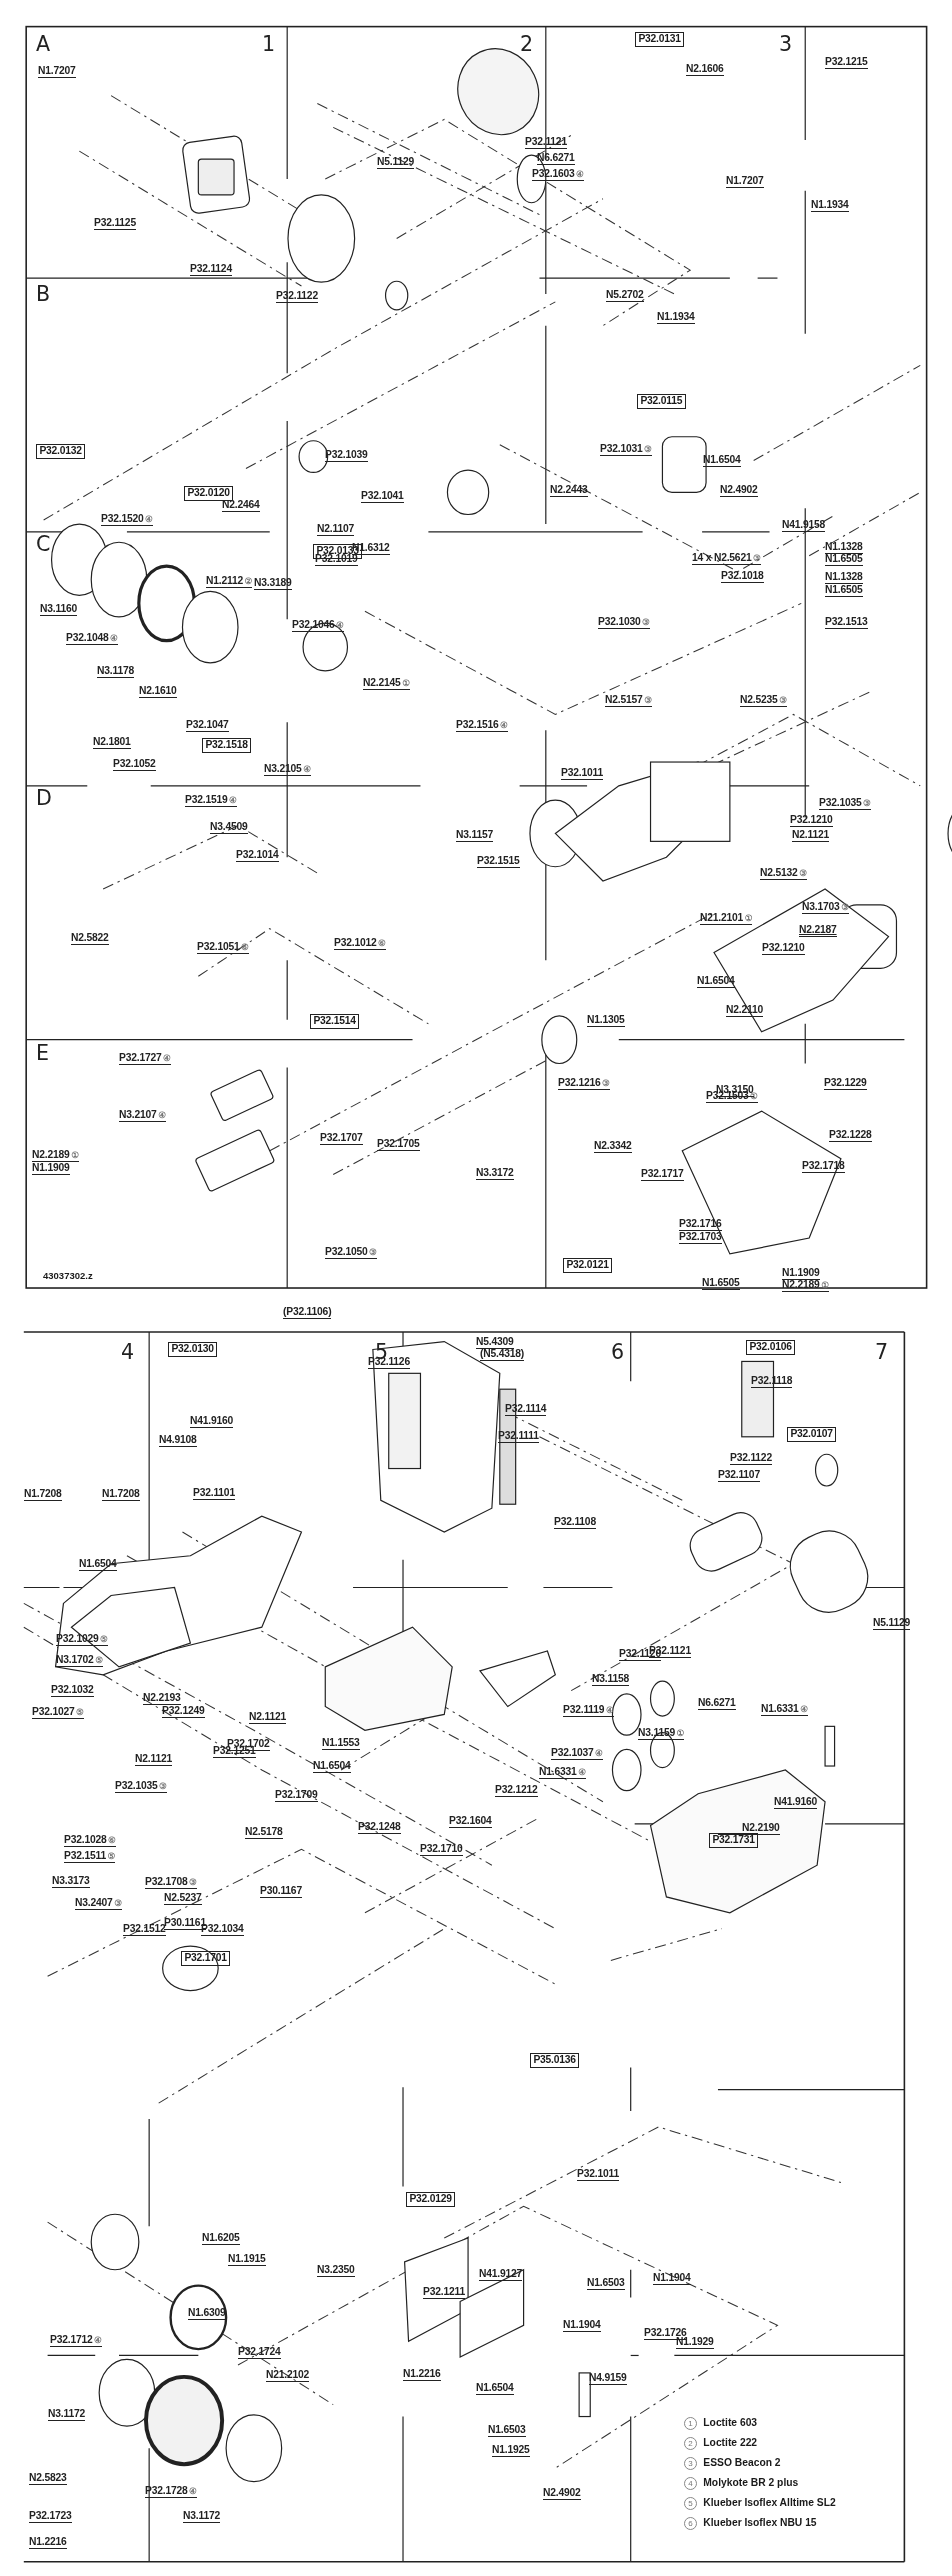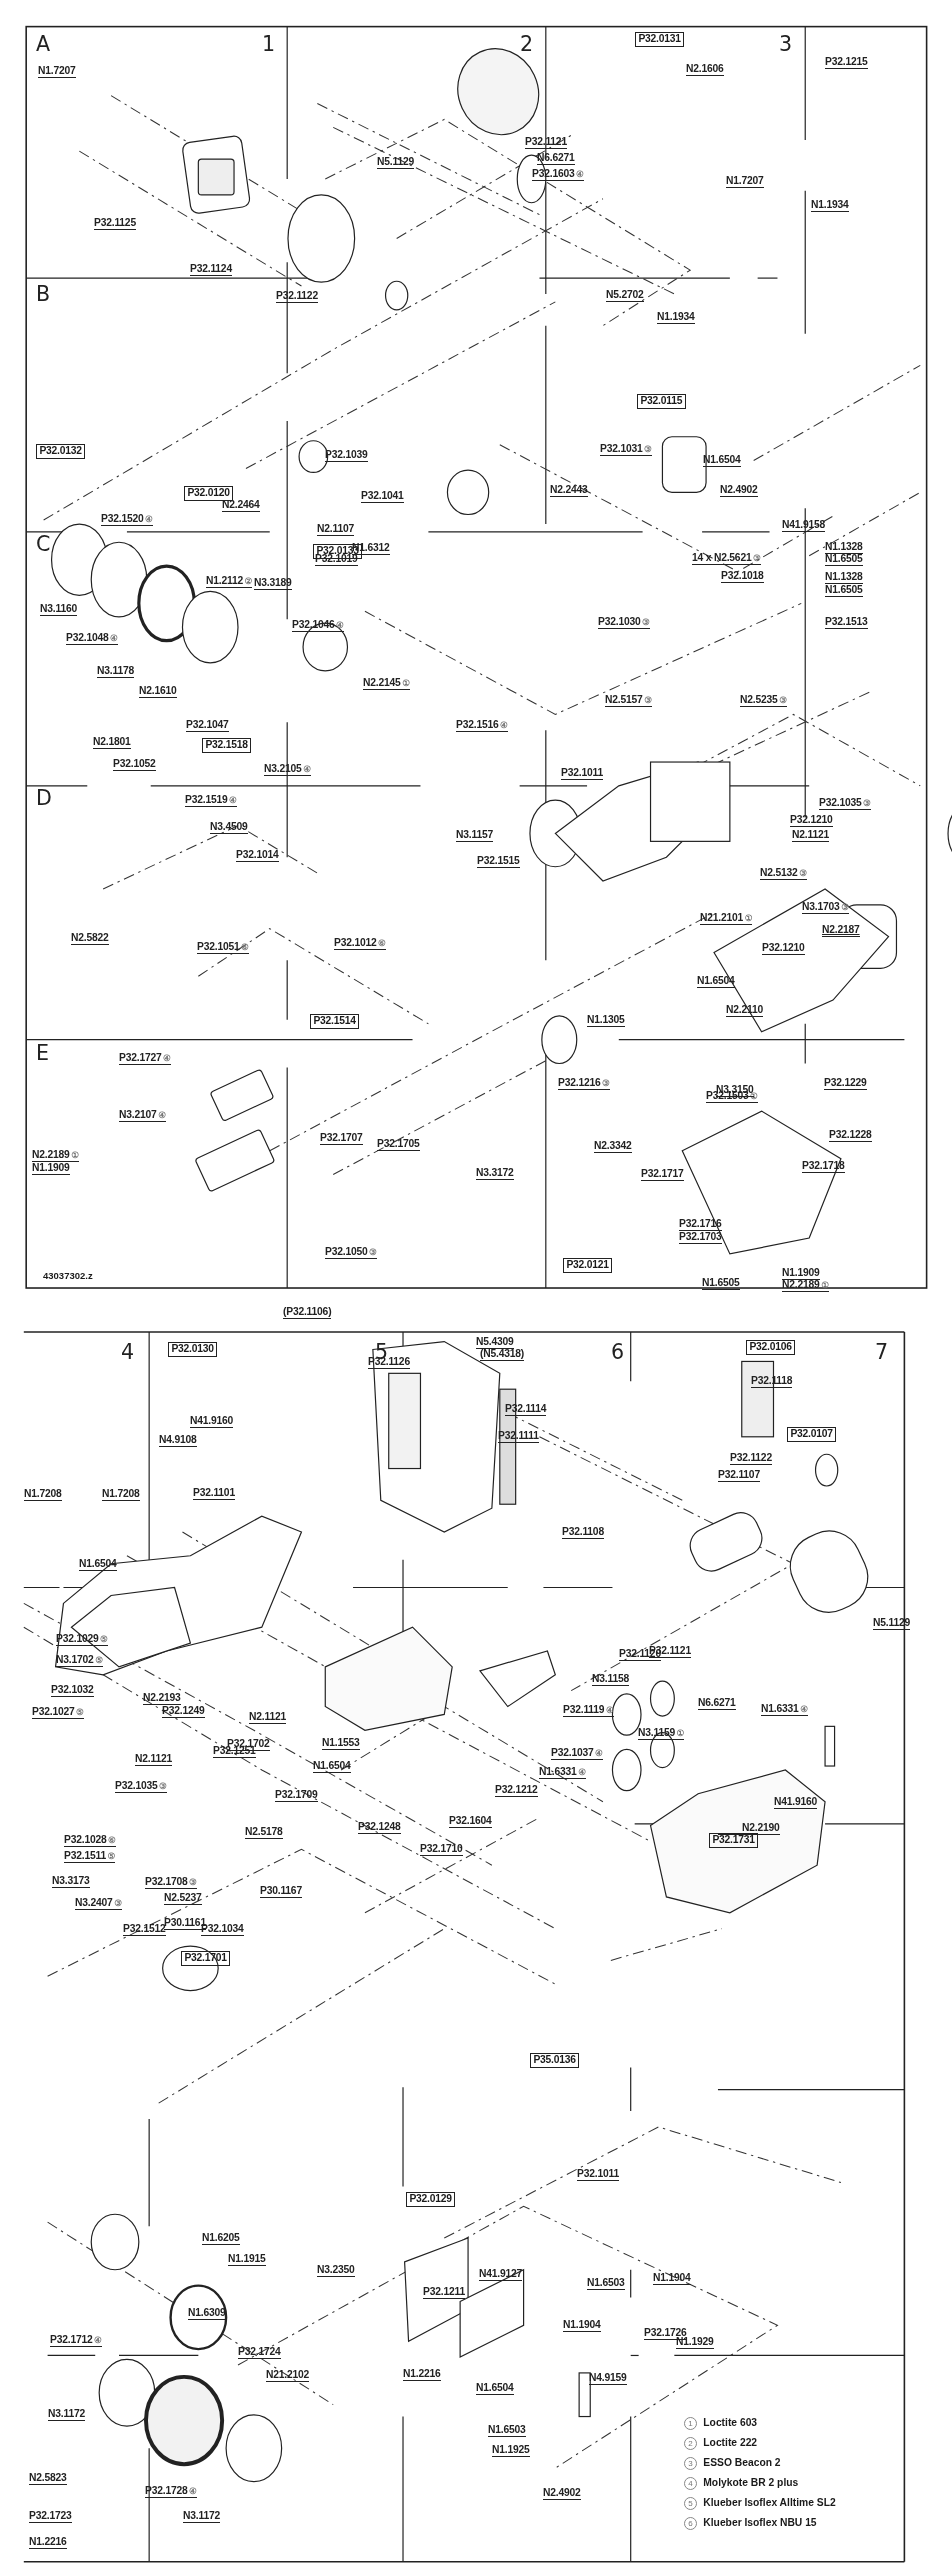--- a/index.html
+++ b/index.html
@@ -164,21 +164,21 @@
       <span class="lbl" style="left: 334px; top: 937px;">P32.1012<span class="lub">⑥</span></span>
       <span class="lbl" style="left: 561px; top: 767px;">P32.1011</span>
       <span class="lbl" style="left: 456px; top: 829px;">N3.1157</span>
       <span class="lbl" style="left: 477px; top: 855px;">P32.1515</span>
       <span class="lbl" style="left: 819px; top: 797px;">P32.1035<span class="lub">③</span></span>
       <span class="lbl" style="left: 790px; top: 814px;">P32.1210</span>
       <span class="lbl" style="left: 792px; top: 829px;">N2.1121</span>
       <span class="lbl" style="left: 760px; top: 867px;">N2.5132<span class="lub">③</span></span>
       <span class="lbl" style="left: 802px; top: 901px;">N3.1703<span class="lub">③</span></span>
       <span class="lbl" style="left: 700px; top: 912px;">N21.2101<span class="lub">①</span></span>
-      <span class="lbl" style="left: 822px; top: 924px; text-decoration: underline;">N2.2187</span>
+      <span class="lbl" style="left: 799px; top: 924px; text-decoration: underline;">N2.2187</span>
       <span class="lbl" style="left: 762px; top: 942px;">P32.1210</span>
       <span class="lbl" style="left: 697px; top: 975px;">N1.6504</span>
       <span class="lbl" style="left: 587px; top: 1014px;">N1.1305</span>
       <span class="lbl" style="left: 726px; top: 1004px;">N2.2110</span>
       <span class="lbl" style="left: 119px; top: 1052px;">P32.1727<span class="lub">④</span></span>
       <span class="lbl" style="left: 119px; top: 1109px;">N3.2107<span class="lub">④</span></span>
       <span class="lbl" style="left: 320px; top: 1132px;">P32.1707</span>
       <span class="lbl" style="left: 377px; top: 1138px;">P32.1705</span>
       <span class="lbl" style="left: 476px; top: 1167px;">N3.3172</span>
       <span class="lbl" style="left: 325px; top: 1246px;">P32.1050<span class="lub">③</span></span>
@@ -287,21 +287,21 @@
       <span class="lbl" style="left: 190px; top: 121px;">N41.9160</span>
       <span class="lbl" style="left: 159px; top: 140px;">N4.9108</span>
       <span class="lbl" style="left: 24px; top: 194px;">N1.7208</span>
       <span class="lbl" style="left: 193px; top: 193px;">P32.1101</span>
       <span class="lbl" style="left: 102px; top: 194px;">N1.7208</span>
       <span class="lbl" style="left: 79px; top: 264px;">N1.6504</span>
       <span class="lbl" style="left: 476px; top: 42px;">N5.4309</span>
       <span class="lbl" style="left: 480px; top: 54px;">(N5.4318)</span>
       <span class="lbl" style="left: 505px; top: 109px;">P32.1114</span>
       <span class="lbl" style="left: 498px; top: 136px;">P32.1111</span>
-      <span class="lbl" style="left: 554px; top: 232px; margin-left: 8px;">P32.1108</span>
+      <span class="lbl" style="left: 554px; top: 222px;">P32.1108</span>
       <span class="lbl" style="left: 751px; top: 81px;">P32.1118</span>
       <span class="lbl" style="left: 730px; top: 158px;">P32.1122</span>
       <span class="lbl" style="left: 718px; top: 175px;">P32.1107</span>
       <span class="lbl" style="left: 649px; top: 351px;">P32.1121</span>
       <span class="lbl" style="left: 873px; top: 323px;">N5.1129</span>
       <span class="lbl" style="left: 283px; top: 12px;">(P32.1106)</span>
       <span class="lbl" style="left: 368px; top: 62px;">P32.1126</span>
       <span class="lbl" style="left: 619px; top: 354px;">P32.1120</span>
       <span class="lbl" style="left: 592px; top: 379px;">N3.1158</span>
       <span class="lbl" style="left: 698px; top: 403px;">N6.6271</span>

